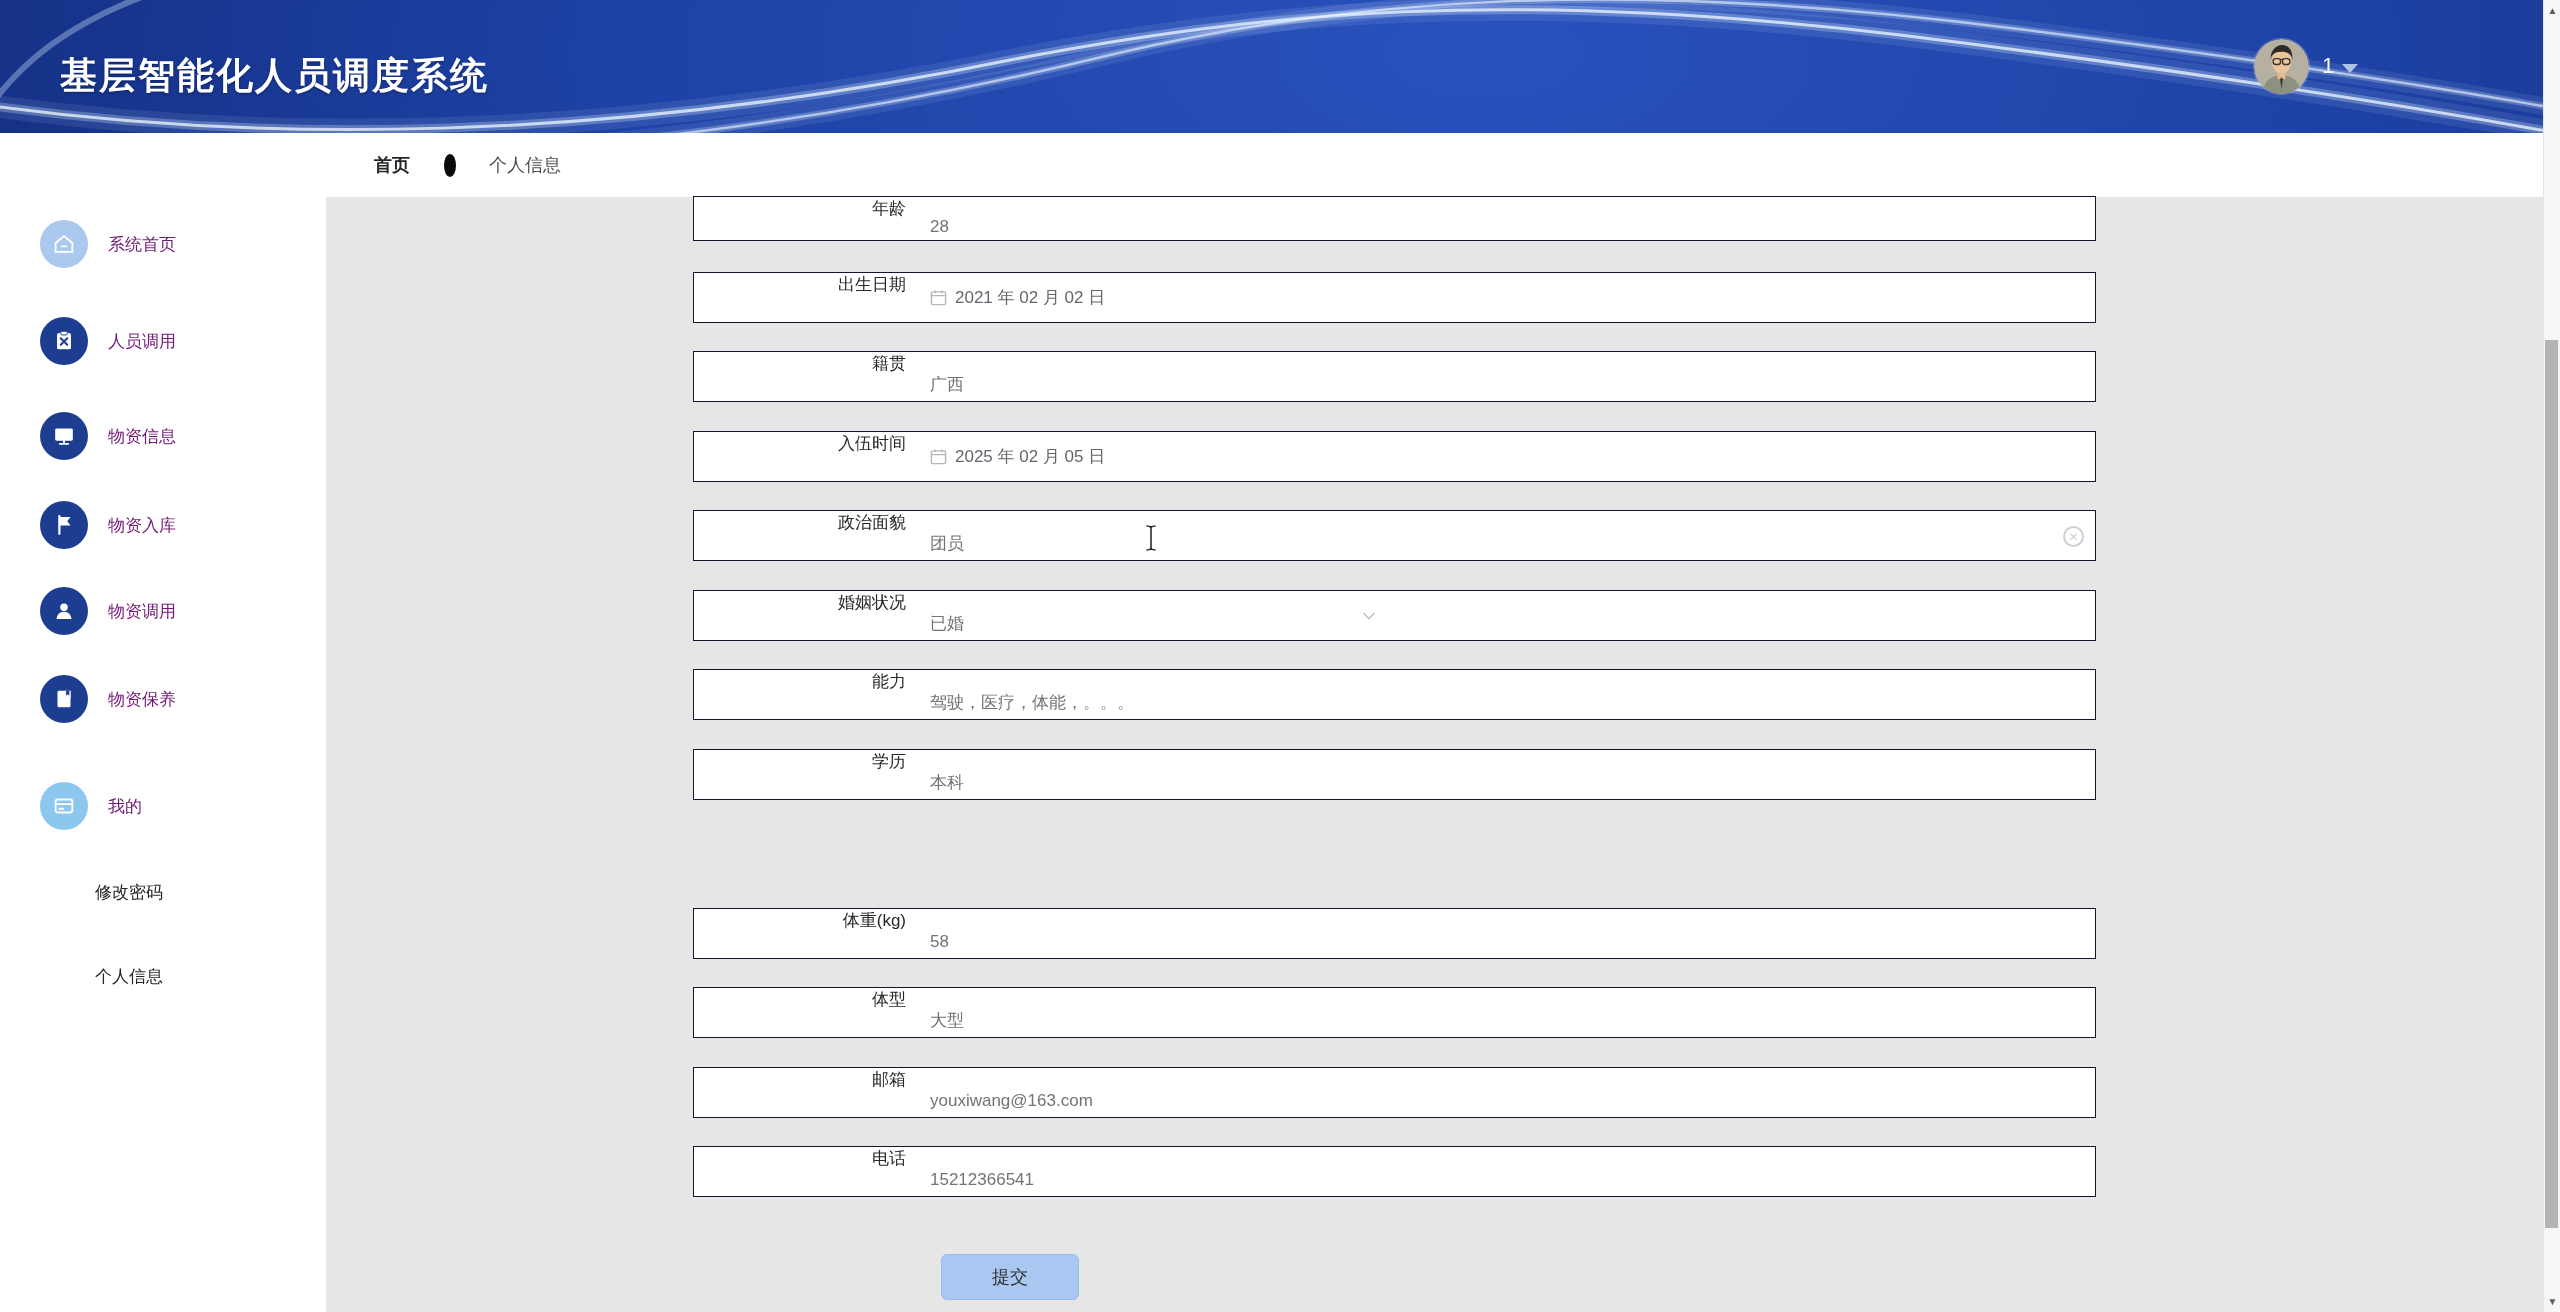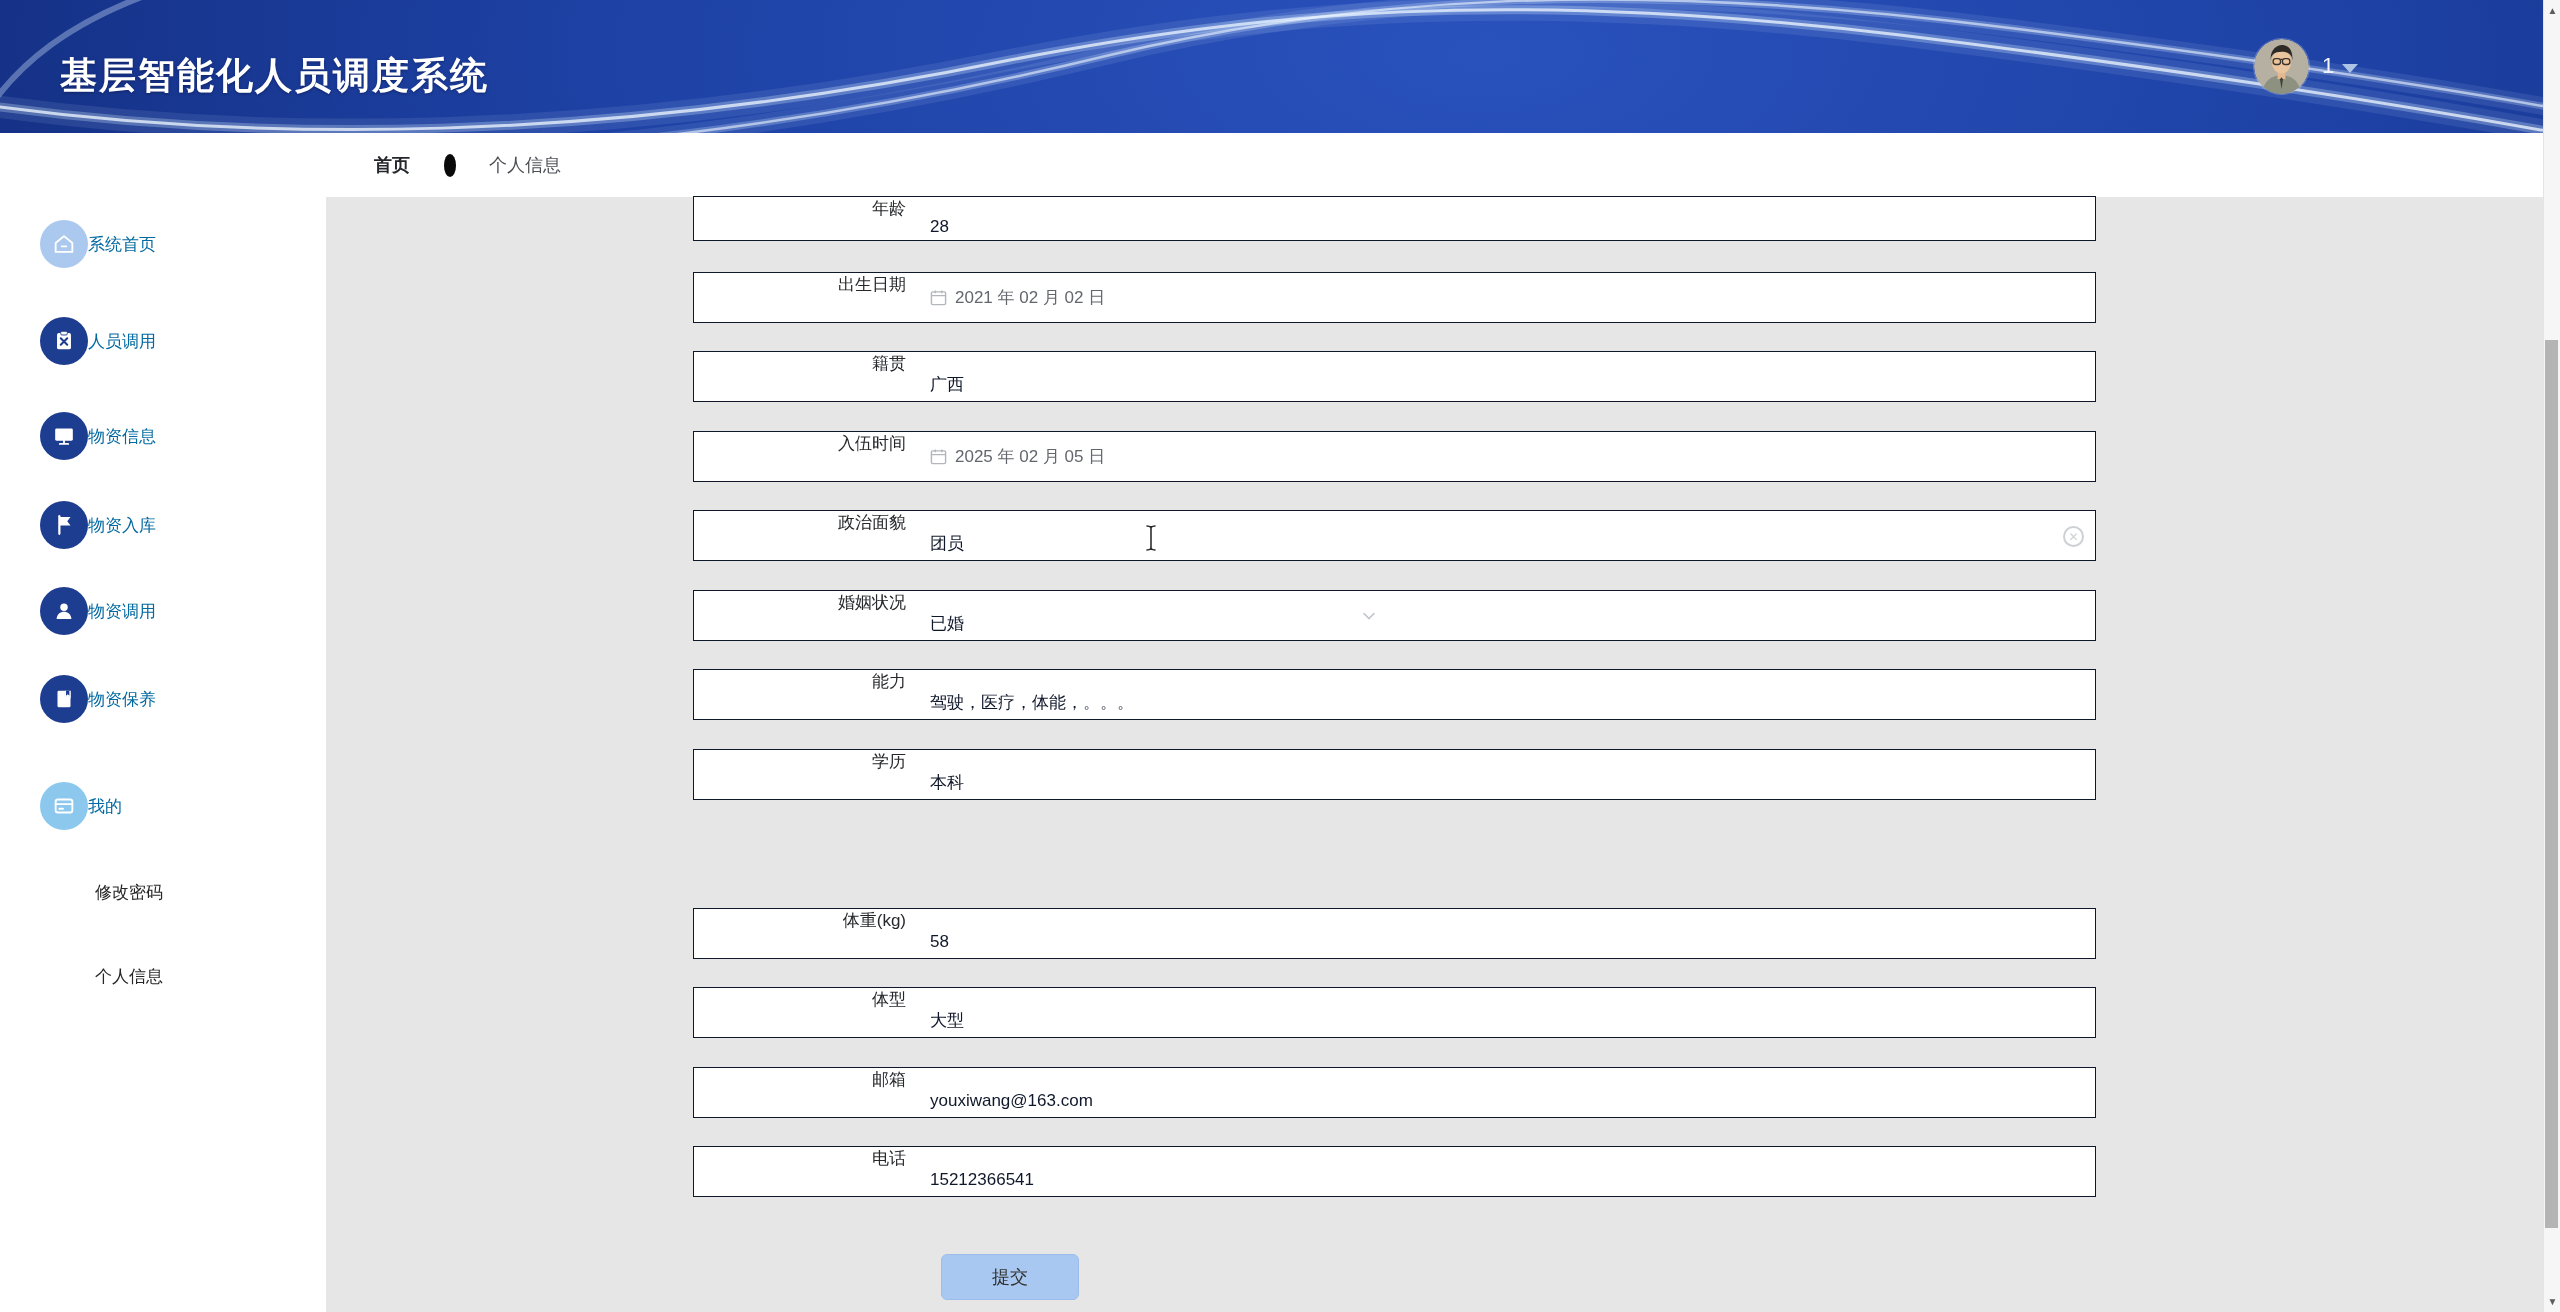--- a/index.html
+++ b/index.html
@@ -49,40 +49,40 @@
   
   .sidebar{position:absolute;left:0;top:197px;width:326px;height:1115px;background:#ffffff;}
   .side-item{position:absolute;left:40px;height:48px;display:flex;align-items:center;cursor:pointer;}
   .side-circle{
     width:48px;height:48px;border-radius:50%;flex:0 0 auto;
     display:flex;align-items:center;justify-content:center;
   }
   .c-navy{background:#1d3d91;}
   .c-light{background:#abc8ee;}
   .c-sky{background:#8cc8ee;}
-  .side-label{margin-left:0;font-size:17px;color:#0369a1;white-space:nowrap;}
+  .side-label{margin-left:20px;font-size:17px;color:#701a75;white-space:nowrap;}
   .side-sub{
     position:absolute;left:95px;height:24px;display:flex;align-items:flex-end;
     font-size:17px;color:#262626;cursor:pointer;white-space:nowrap;
   }
   
   .content{position:absolute;left:326px;top:197px;width:2217px;height:1115px;background:#e6e6e6;}
   .form-row{
     position:absolute;left:693px;width:1403px;height:51px;background:#ffffff;
     border:1px solid #0f172a;display:flex;align-items:flex-start;
   }
   .row-label{
     width:212px;flex:0 0 auto;text-align:right;
     font-size:17px;color:#26282b;white-space:nowrap;
   }
   .row-value{
     position:relative;flex:1;height:100%;display:flex;align-items:center;
     padding-left:24px;cursor:text;
   }
-  .ph{font-size:17px;color:#0f172a;white-space:nowrap;margin-top:16px;}
+  .ph{font-size:17px;color:#737373;white-space:nowrap;margin-top:16px;}
   .date-text{font-size:17px;color:#63666d;white-space:nowrap;margin-left:8px;}
   .cal-icon{flex:0 0 auto;display:flex;align-items:center;}
   .select-caret{position:absolute;left:455px;top:17px;}
   .clear-icon{
     position:absolute;right:11px;top:15px;width:21px;height:21px;border-radius:50%;
     border:2px solid #cdd0d5;display:flex;align-items:center;justify-content:center;
     color:#cdd0d5;font-size:12px;line-height:1;cursor:pointer;
   }
   .submit-btn{
     position:absolute;left:941px;top:1254px;width:138px;height:46px;

